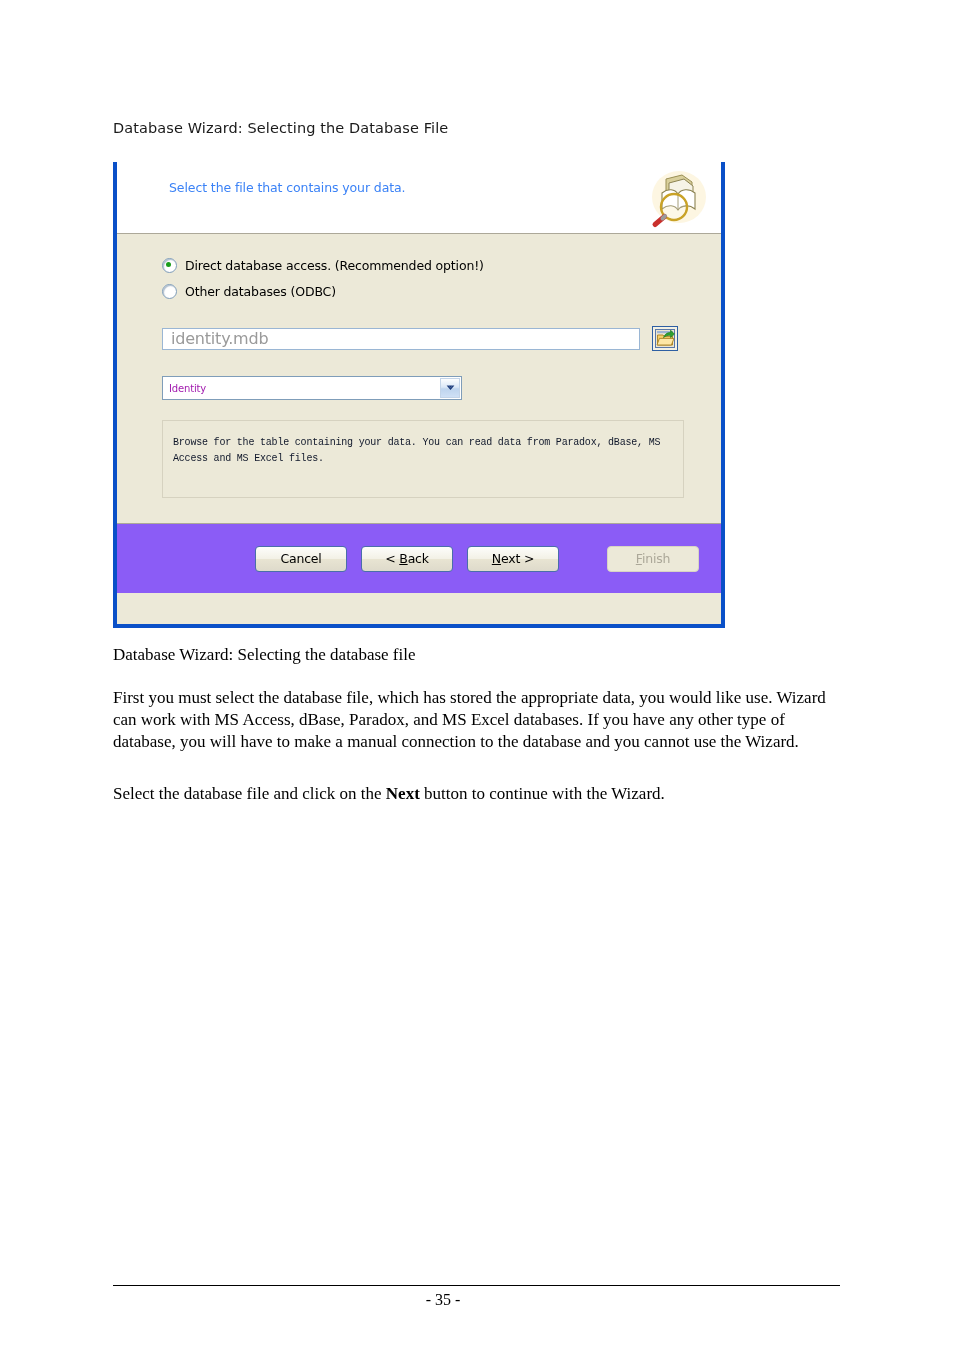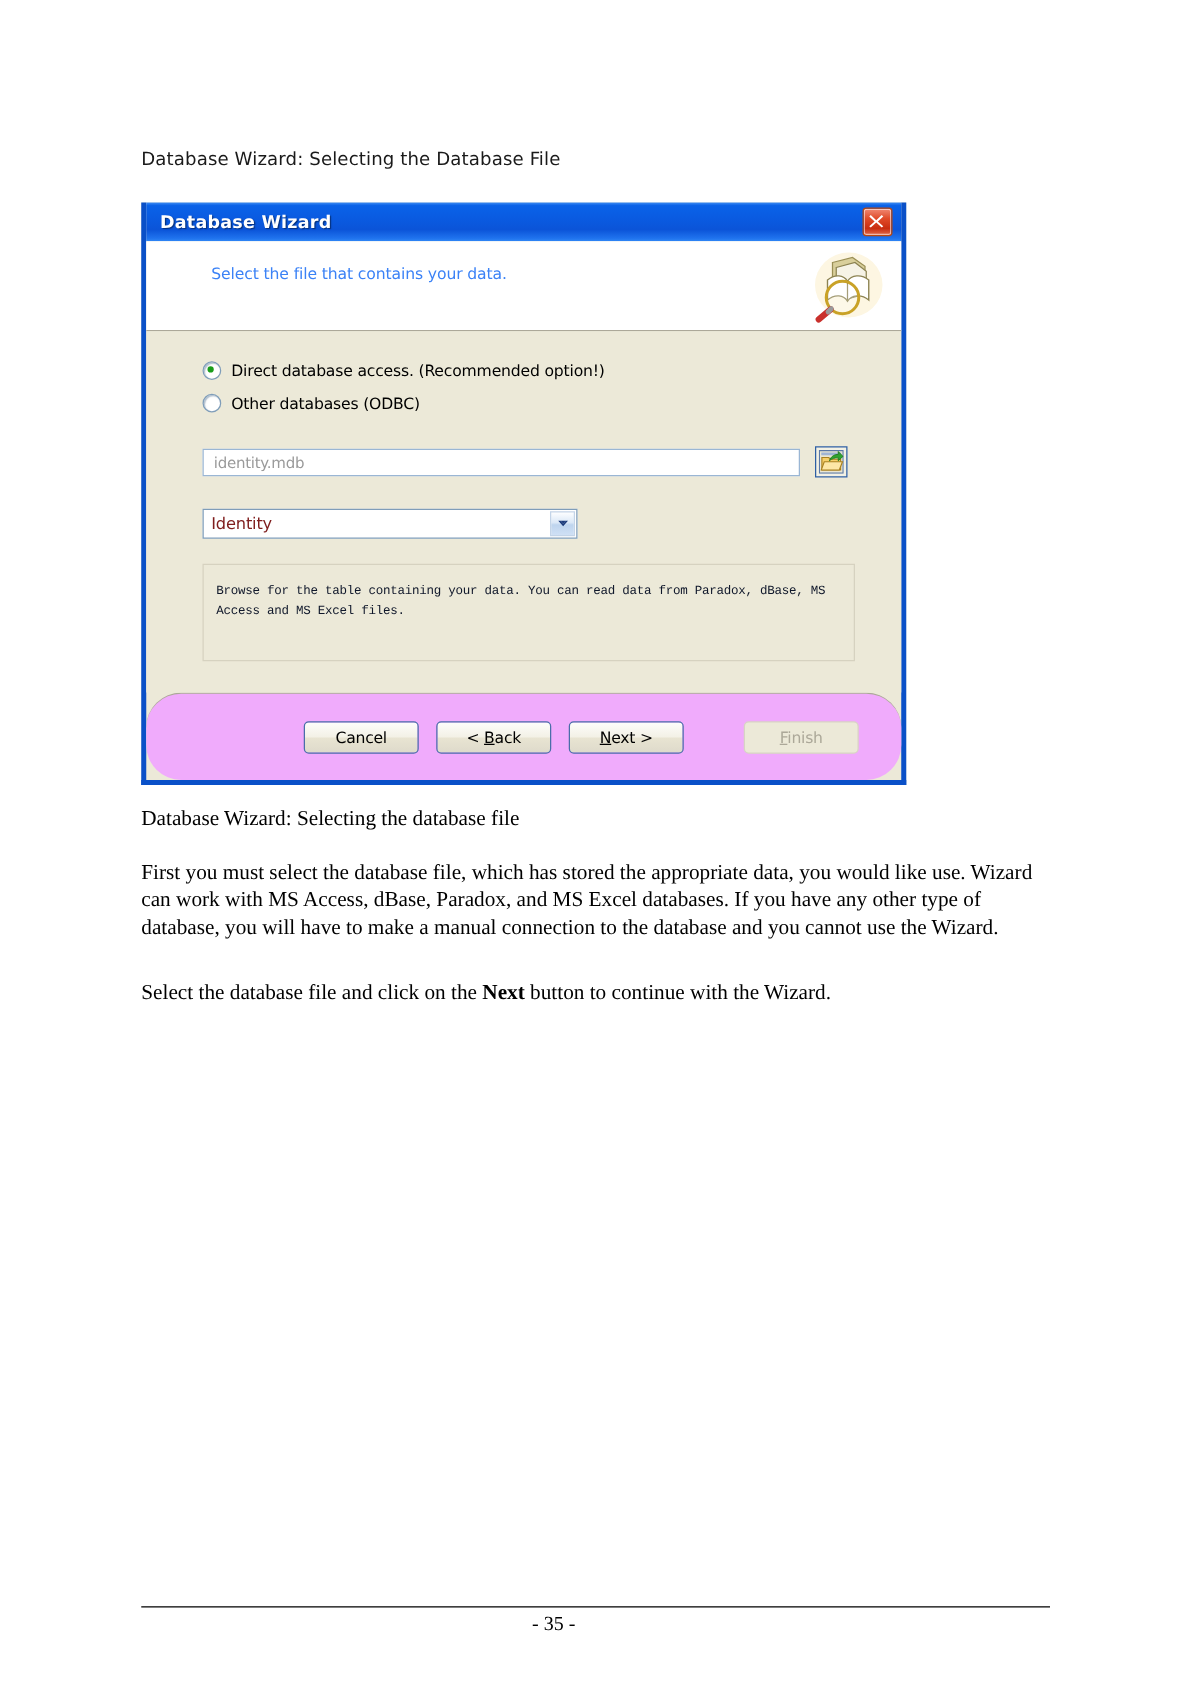--- a/index.html
+++ b/index.html
@@ -165,21 +165,21 @@
     display: flex;
     align-items: center;
   }
   .file-input {
     width: 478px;
     height: 22px;
     box-sizing: border-box;
     background: #ffffff;
     border: 1px solid #9ab6d4;
     font-family: "DejaVu Sans", "Liberation Sans", sans-serif;
-    font-size: 12px;
+    font-size: 16px;
     color: #9a9a9a;
     padding: 0 0 0 8px;
     line-height: 20px;
     letter-spacing: -0.2px;
     outline: none;
   }
   .browse-btn {
     width: 26px;
     height: 25px;
     margin-left: 12px;
@@ -202,22 +202,22 @@
     box-sizing: border-box;
     background: #ffffff;
     border: 1px solid #7f9db9;
     display: flex;
     align-items: center;
     cursor: pointer;
   }
   .combo-value {
     flex: 1;
     font-family: "DejaVu Sans", "Liberation Sans", sans-serif;
-    font-size: 13px;
-    color: #7f1d1d;
+    font-size: 10px;
+    color: #a21caf;
     padding-left: 6px;
     letter-spacing: -0.15px;
   }
   .combo-arrow {
     width: 20px;
     height: 20px;
     margin-right: 1px;
     background: linear-gradient(to bottom, #fdfeff 0%, #dbe8f7 45%, #bed4ee 55%, #cfe0f5 100%);
     border: 1px solid #c3d4e8;
     display: flex;
@@ -242,28 +242,27 @@
     font-size: 10px;
     color: #0f172a;
     line-height: 16px;
     letter-spacing: -0.2px;
   }
 
   
   .wiz-footer {
     position: relative;
     height: 70px;
-    background: #f0abfc;
+    background: #8b5cf6;
     border-top: 1px solid #aca899;
     box-sizing: border-box;
     display: flex;
     align-items: center;
     justify-content: flex-end;
-    padding-right: 34px;
-    border-radius: 28px;
+    padding-right: 22px;
   }
   .btn {
     width: 92px;
     height: 26px;
     margin-left: 14px;
     box-sizing: border-box;
     background: linear-gradient(to bottom, #fdfdfb 0%, #f3f1e6 48%, #e8e4d2 52%, #dedacb 100%);
     border: 1px solid #4a6ea9;
     border-radius: 4px;
     font-family: "DejaVu Sans", "Liberation Sans", sans-serif;
@@ -326,28 +325,20 @@
 </style>
 </head>
 <body>
 
 <div class="page">
 
   <div class="doc-heading">Database Wizard: Selecting the Database File</div>
 
   <div class="dialog">
 
-    <div class="titlebar">
-      <div class="title-text">Database Wizard</div>
-      <div class="close-btn">
-        <svg width="14" height="13" viewBox="0 0 14 13">
-          <path d="M2.6 2 L7 6.2 L11.4 2 L12.6 3.2 L8.3 7.2 L12.6 11 L11.4 12 L7 8 L2.6 12 L1.4 11 L5.7 7.2 L1.4 3.2 Z" fill="#ffffff"></path>
-        </svg>
-      </div>
-    </div>
 
     <div class="wiz-header">
       <div class="wiz-sub">Select the file that contains your data.</div>
       <div class="wiz-icon">
         <svg width="62" height="62" viewBox="0 0 62 62">
           <ellipse cx="33" cy="30" rx="27" ry="26" fill="#fdf6e2"></ellipse>
           <path d="M20 12 L36 8 L46 15 L46 34 L30 38 L20 31 Z" fill="#d9cf9b" stroke="#9a8f55" stroke-width="1"></path>
           <path d="M23 16 L38 12 L47 19 L47 37 L32 41 L23 34 Z" fill="#f6f3e6" stroke="#8c8352" stroke-width="1"></path>
           <path d="M16 26 C22 21 29 22 32 27 C35 22 43 21 49 26 L49 42 C43 37 35 38 32 43 C29 38 22 37 16 42 Z" fill="#ffffff" stroke="#8c8352" stroke-width="1.1"></path>
           <path d="M32 27 L32 43" stroke="#8c8352" stroke-width="1"></path>

